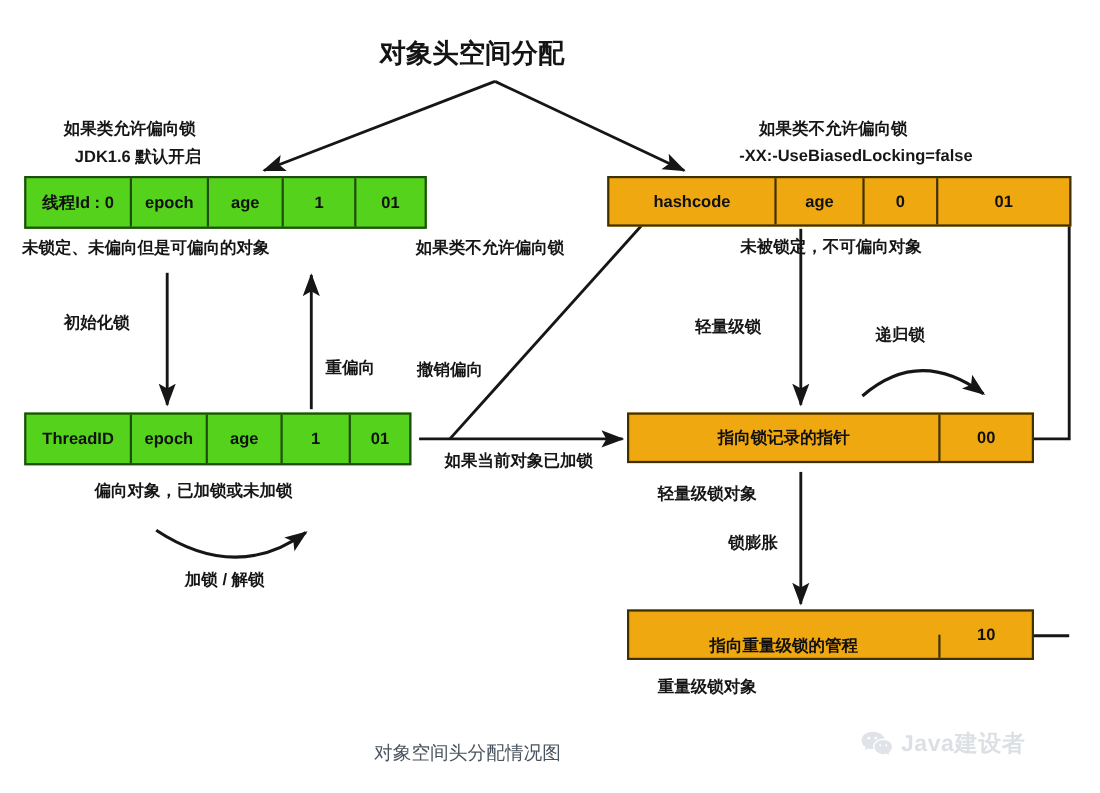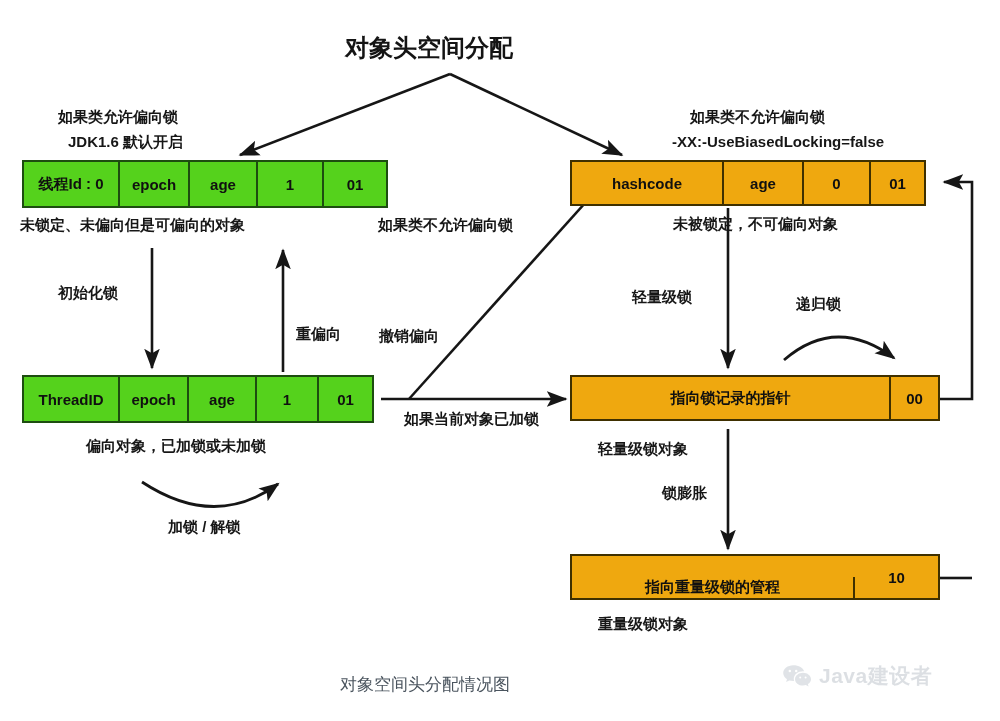--- a/index.html
+++ b/index.html
@@ -139,30 +139,30 @@
 
   <div class="hdrbox green" style="left:22px;top:375px;width:352px;height:48px;">
     <div class="cell" style="width:96px;">ThreadID</div>
     <div class="cell" style="width:69px;">epoch</div>
     <div class="cell" style="width:68px;">age</div>
     <div class="cell" style="width:62px;">1</div>
     <div class="cell" style="flex:1;">01</div>
   </div>
   <div class="txt lbl" style="left:86px;top:437px;">偏向对象，已加锁或未加锁</div>
 
-  <div class="hdrbox" style="left:570px;top:160px;width:356px;height:46px;">
+  <div class="hdrbox" style="left:552px;top:160px;width:422px;height:46px;">
     <div class="cell" style="width:152px;">hashcode</div>
     <div class="cell" style="width:80px;">age</div>
     <div class="cell" style="width:67px;">0</div>
     <div class="cell" style="flex:1;">01</div>
   </div>
   <div class="txt lbl" style="left:673px;top:215px;">未被锁定，不可偏向对象</div>
 
   <div class="hdrbox" style="left:570px;top:375px;width:370px;height:46px;">
-    <div class="cell" style="width:319px;">指向锁记录的指针</div>
+    <div class="cell" style="width:283px;">指向锁记录的指针</div>
     <div class="cell" style="flex:1;">00</div>
   </div>
   <div class="txt lbl" style="left:598px;top:440px;">轻量级锁对象</div>
 
   <div class="hdrbox" style="left:570px;top:554px;width:370px;height:46px;">
     <div class="cell" style="width:283px;margin-top:21px;">指向重量级锁的管程</div>
     <div class="cell" style="flex:1;">10</div>
   </div>
   <div class="txt lbl" style="left:598px;top:615px;">重量级锁对象</div>
 

